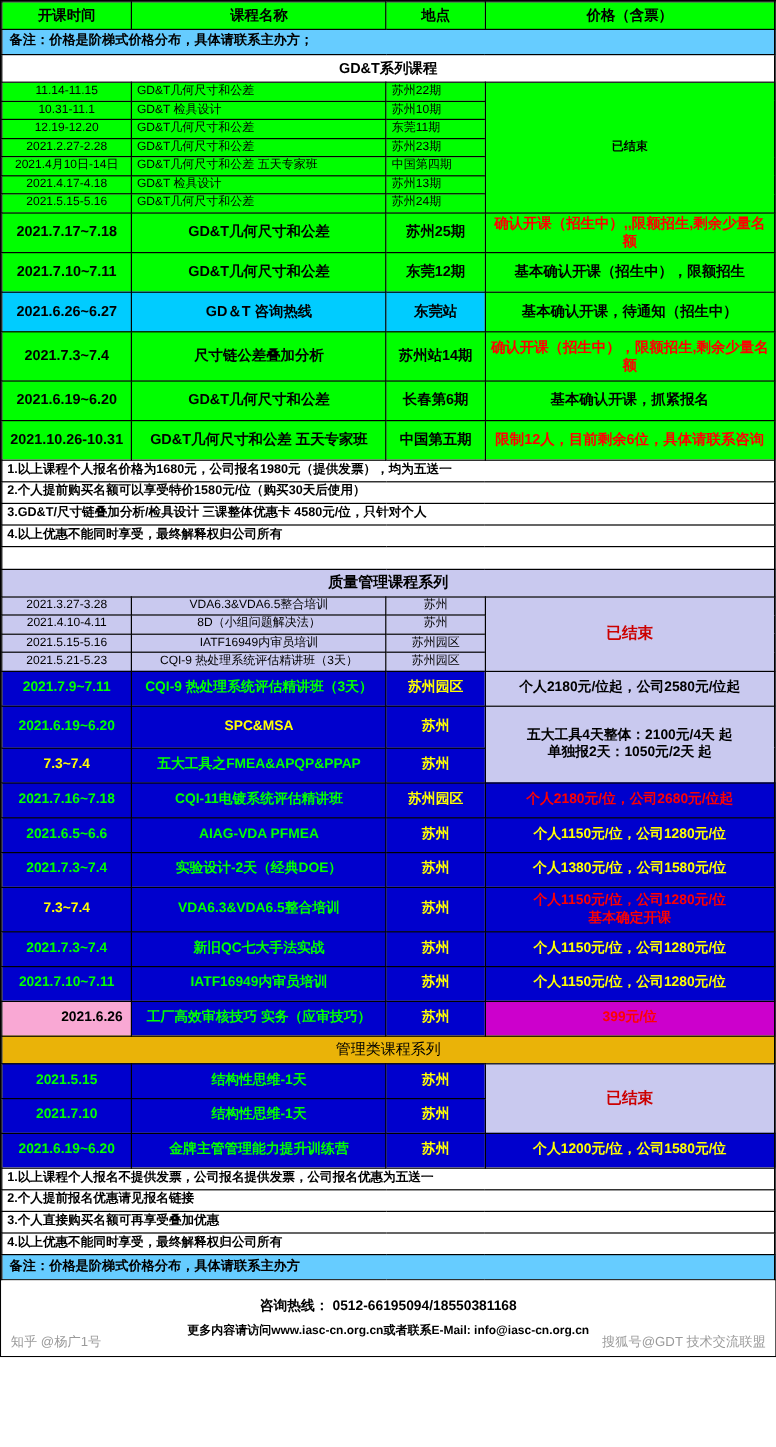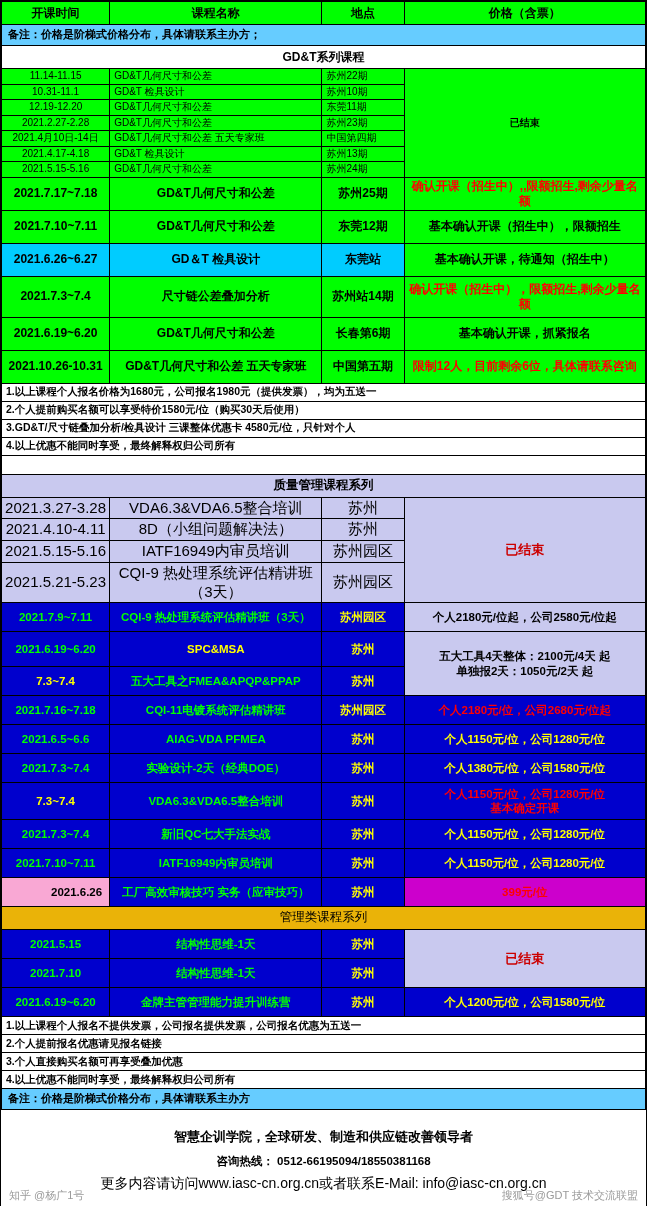--- a/index.html
+++ b/index.html
@@ -37,27 +37,27 @@
   .rowsm .d{background:#00ff00;text-align:center;}
   .rowsm .n{background:#00ff00;text-align:left;padding-left:4px;}
   .rowsm .p{background:#00ff00;text-align:left;padding-left:4px;}
   .big td{height:30px;font-size:12px;font-weight:bold;}
   .ended{background:#00ff00;font-weight:bold;font-size:13px;text-align:center;}
   .rtxt{color:#ff0000;font-weight:bold;}
   .ytxt{color:#ffff00;font-weight:bold;}
   .gtxt{color:#00ff00;font-weight:bold;}
   .terms td{background:#ffffff;text-align:left;font-size:10.5px;padding:1px 4px;height:15px;font-weight:bold;}
   .qsec td{background:#c9c9ef;font-weight:bold;font-size:12.5px;text-align:center;height:20px;}
-  .qsm td{height:12px;font-size:15px;background:#c9c9ef;text-align:center;}
+  .qsm td{height:12px;font-size:10px;background:#c9c9ef;text-align:center;}
   .qblue td{background:#0000cd;height:26px;font-size:11.5px;font-weight:bold;margin-top:44px;}
   .msec td{background:#eab308;font-weight:normal;font-size:12.5px;text-align:center;height:20px;}
   .footer{background:#ffffff;text-align:center;padding:8px 0 4px 0;}
   .f1{font-size:13px;font-weight:bold;margin:10px 0 8px;}
   .f2{font-size:11.5px;font-weight:bold;margin:6px 0;}
-  .f3{font-size:14px;margin:6px 0 10px;font-weight:normal;}
+  .f3{font-size:10px;margin:6px 0 10px;font-weight:bold;}
   .f4{font-size:12px;font-weight:bold;margin:14px 0 6px;}
   .wm{position:relative;}
   .wm-left{position:absolute;left:8px;bottom:4px;font-size:11px;color:#9a9a9a;}
   .wm-right{position:absolute;right:8px;bottom:4px;font-size:11px;color:#9a9a9a;}
 </style>
 </head>
 <body>
 
 <div class="page">
 
@@ -130,21 +130,21 @@
       <td class="c g rtxt">确认开课（招生中）,,限额招生,剩余少量名额</td>
     </tr>
     <tr class="big">
       <td class="c g b">2021.7.10~7.11</td>
       <td class="c g b">GD&amp;T几何尺寸和公差</td>
       <td class="c g b">东莞12期</td>
       <td class="c g b">基本确认开课（招生中），限额招生</td>
     </tr>
     <tr class="big">
       <td class="c cyan b">2021.6.26~6.27</td>
-      <td class="c cyan b">GD＆T 检具设计</td>
+      <td class="c cyan b">GD＆T 咨询热线</td>
       <td class="c cyan b">东莞站</td>
       <td class="c g b">基本确认开课，待通知（招生中）</td>
     </tr>
     <tr class="big">
       <td class="c g b" style="height:38px">2021.7.3~7.4</td>
       <td class="c g b">尺寸链公差叠加分析</td>
       <td class="c g b">苏州站14期</td>
       <td class="c g rtxt">确认开课（招生中），限额招生,剩余少量名额</td>
     </tr>
     <tr class="big">
@@ -297,20 +297,19 @@
       <td colspan="4">4.以上优惠不能同时享受，最终解释权归公司所有</td>
     </tr>
 
     <tr class="note-blue">
       <td colspan="4">备注：价格是阶梯式价格分布，具体请联系主办方</td>
     </tr>
   </tbody>
     </table>
 
   <div class="footer wm">
-    <div class="f1">智慧企训学院，全球研发、制造和供应链改善领导者</div>
     <div class="f2">咨询热线： 0512-66195094/18550381168</div>
     <div class="f3">更多内容请访问www.iasc-cn.org.cn或者联系E-Mail: info@iasc-cn.org.cn</div>
     <div class="wm-left">知乎 @杨广1号</div>
     <div class="wm-right">搜狐号@GDT 技术交流联盟</div>
   </div>
 
 </div>
 
 </body></html>

